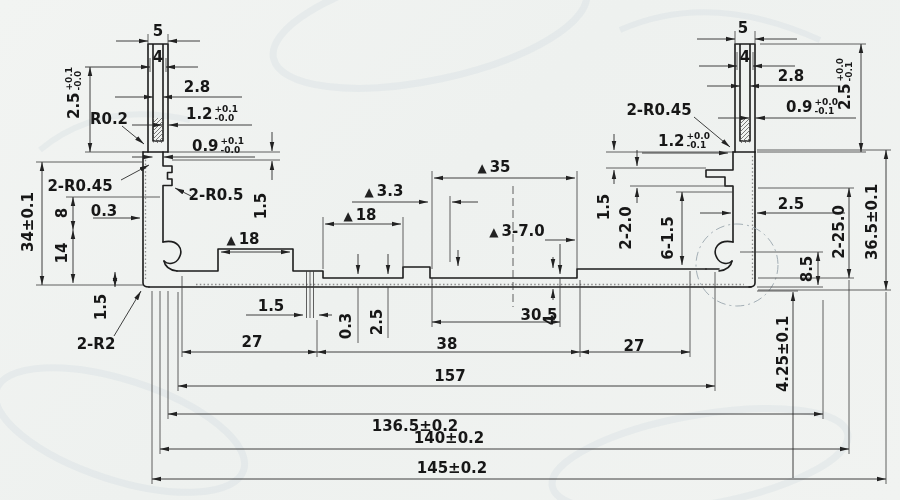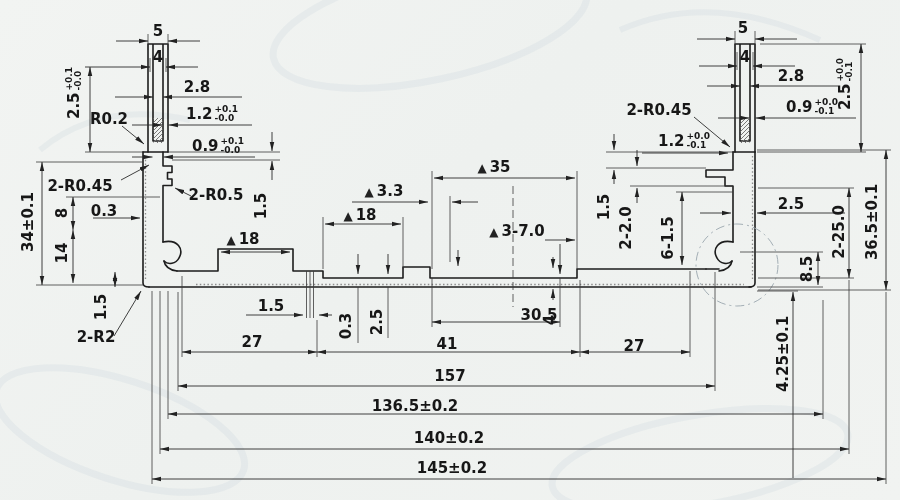--- a/index.html
+++ b/index.html
@@ -220,21 +220,21 @@
 </div>
 <div class="lb" style="left:109px;top:119px">R0.2</div>
 <div class="lb" style="left:80px;top:186px">2-R0.45</div>
 <div class="lb" style="left:216px;top:195px">2-R0.5</div>
 
 <div class="lb v" style="left:28px;top:222px">34±0.1</div>
 <div class="lb v" style="left:62px;top:213px">8</div>
 <div class="lb" style="left:104px;top:211px">0.3</div>
 <div class="lb v" style="left:62px;top:253px">14</div>
 <div class="lb v" style="left:101px;top:307px">1.5</div>
-<div class="lb" style="left:96px;top:337px">2-R2</div>
+<div class="lb" style="left:96px;top:344px">2-R2</div>
 <div class="lb v" style="left:261px;top:206px">1.5</div>
 
 <div class="lb" style="left:243px;top:239px">
   <span class="tri">▲</span><span>18</span>
 </div>
 <div class="lb" style="left:360px;top:215px">
   <span class="tri">▲</span><span>18</span>
 </div>
 <div class="lb" style="left:384px;top:191px">
   <span class="tri">▲</span><span>3.3</span>
@@ -243,26 +243,26 @@
   <span class="tri">▲</span><span>35</span>
 </div>
 <div class="lb" style="left:517px;top:231px">
   <span class="tri">▲</span><span>3-7.0</span>
 </div>
 
 <div class="lb" style="left:271px;top:306px">1.5</div>
 <div class="lb v" style="left:346px;top:326px">0.3</div>
 <div class="lb v" style="left:377px;top:322px">2.5</div>
 <div class="lb" style="left:252px;top:342px">27</div>
-<div class="lb" style="left:447px;top:344px">41</div>
+<div class="lb" style="left:447px;top:344px">38</div>
 <div class="lb" style="left:539px;top:315px">30.5</div>
 <div class="lb v" style="left:550px;top:320px">4</div>
 <div class="lb" style="left:634px;top:346px">27</div>
 <div class="lb" style="left:450px;top:376px">157</div>
-<div class="lb" style="left:415px;top:406px">136.5±0.2</div>
+<div class="lb" style="left:415px;top:426px">136.5±0.2</div>
 <div class="lb" style="left:449px;top:438px">140±0.2</div>
 <div class="lb" style="left:452px;top:468px">145±0.2</div>
 
 <div class="lb" style="left:743px;top:28px">5</div>
 <div class="lb" style="left:745px;top:57px">4</div>
 <div class="lb" style="left:791px;top:76px">2.8</div>
 <div class="lb tol" style="left:812px;top:107px">
   <span>0.9</span>
   <span class="st">
         <span>+0.0</span>

